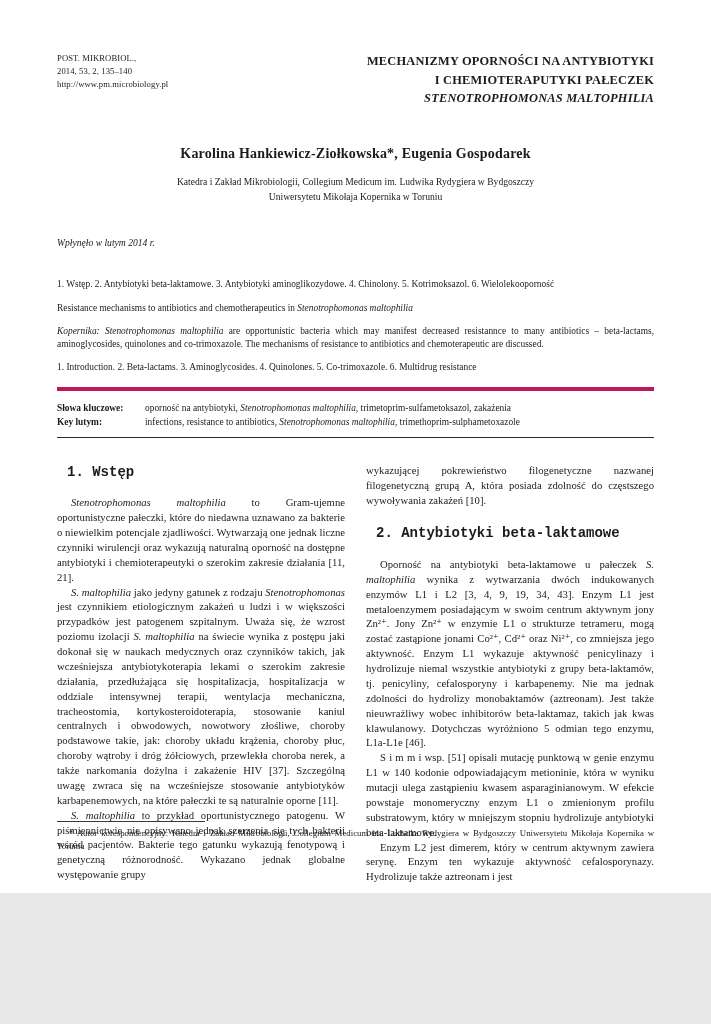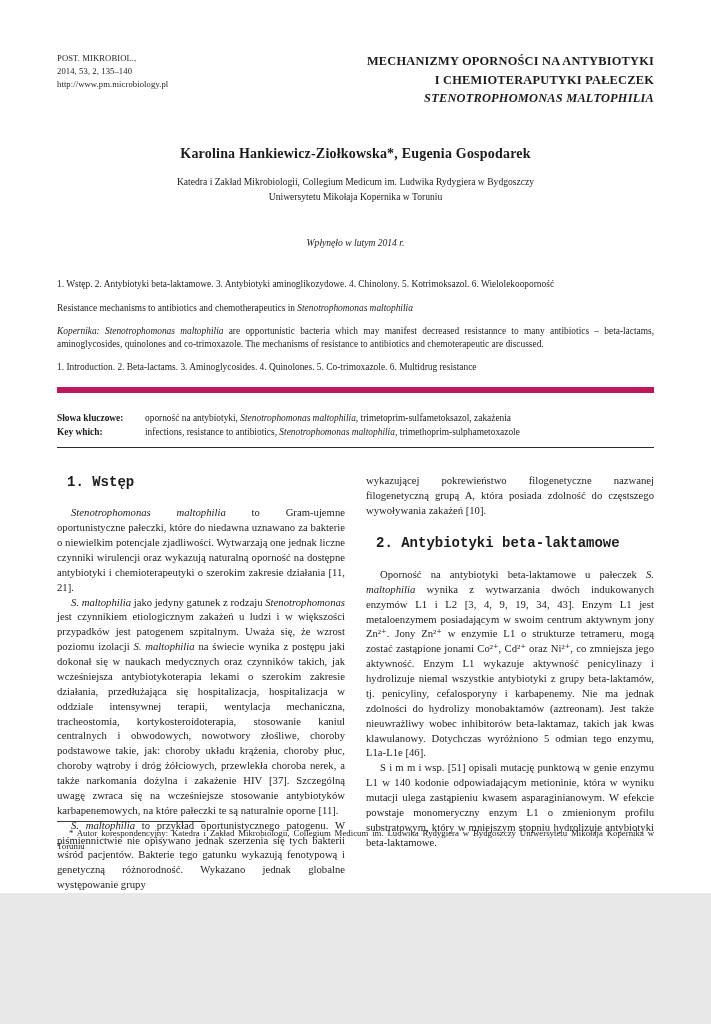--- a/index.html
+++ b/index.html
@@ -11,31 +11,31 @@
   }
   .it { font-style: italic; }
 
   .masthead { display: flex; justify-content: space-between; align-items: flex-start; }
   .journal-info { font-size: 8.6px; line-height: 1.5; letter-spacing: 0.1px; }
   .article-title { text-align: right; font-weight: bold; font-size: 12.4px; line-height: 1.5; letter-spacing: 0.2px; }
   .article-title .l3 { font-style: italic; }
 
   .authors { text-align: center; font-weight: bold; font-size: 14px; margin-top: 38px; letter-spacing: 0.2px; }
   .affiliation { text-align: center; font-size: 9.6px; line-height: 1.55; margin-top: 13px; }
-  .received { text-align: center; font-style: italic; font-size: 9.6px; margin-top: 32px; }
+  .received { text-align: left; font-style: italic; font-size: 9.6px; margin-top: 32px; }
 
   .front-block { font-size: 9.4px; line-height: 1.45; }
   .toc-pl { margin-top: 30px; text-align: justify; }
   .title-en { font-weight: normal; margin-top: 11px; }
   .abstract { text-align: justify; margin-top: 9px; }
   .toc-en { margin-top: 9px; }
 
   .keywords {
-    margin-top: 12px; border-top: 6px solid #be185d; border-bottom: 1px solid #2b2b2b;
-    padding: 18px 0 7px; font-size: 9.4px; line-height: 1.55;
+    margin-top: 12px; border-top: 4px solid #be185d; border-bottom: 1px solid #2b2b2b;
+    padding: 10px 0 7px; font-size: 9.4px; line-height: 1.55;
   }
   .kw-row { display: flex; }
   .kw-label { flex: 0 0 88px; font-weight: bold; }
   .kw-text { flex: 1; }
 
   .columns { display: flex; gap: 21px; margin-top: 25px; }
   .col { flex: 1; min-width: 0; font-size: 10.7px; line-height: 1.39; text-align: justify; }
   .col h2 { font-size: 14px; font-weight: bold; margin: 0 10px 13px; text-align: left; font-family: Liberation Mono, monospace; }
   .col h2.second { margin-top: 17px; }
   .col p { margin: 0; text-indent: 14px; hyphens: auto; }
@@ -77,38 +77,39 @@
     <div class="title-en"><span>Resistance mechanisms to antibiotics and chemotherapeutics in </span><span class="it">Stenotrophomonas maltophilia</span></div>
     <div class="abstract"><span class="it">Kopernika: </span><span class="it">Stenotrophomonas maltophilia</span><span> are opportunistic bacteria which may manifest decreased resistannce to many antibiotics – beta-lactams, aminoglycosides, quinolones and co-trimoxazole. The mechanisms of resistance to antibiotics and chemoterapeutic are discussed.</span></div>
     <div class="toc-en">1. Introduction. 2. Beta-lactams. 3. Aminoglycosides. 4. Quinolones. 5. Co-trimoxazole. 6. Multidrug resistance</div>
 
     <div class="keywords">
       <div class="kw-row">
         <span class="kw-label">Słowa kluczowe:</span>
         <span class="kw-text"><span>oporność na antybiotyki, </span><span class="it">Stenotrophomonas maltophilia</span><span>, trimetoprim-sulfametoksazol, zakażenia</span></span>
       </div>
       <div class="kw-row">
-        <span class="kw-label">Key which:</span>
+        <span class="kw-label">Key lutym:</span>
         <span class="kw-text"><span>infections, resistance to antibiotics, </span><span class="it">Stenotrophomonas maltophilia</span><span>, trimethoprim-sulphametoxazole</span></span>
       </div>
     </div>
   </section>
 
   <section class="columns">
     <div class="col">
       <h2>1. Wstęp</h2>
       <p><span class="it">Stenotrophomonas maltophilia</span><span> to Gram-ujemne oportunistyczne pałeczki, które do niedawna uznawano za bakterie o niewielkim potencjale zjadliwości. Wytwarzają one jednak liczne czynniki wirulencji oraz wykazują naturalną oporność na dostępne antybiotyki i chemioterapeutyki o szerokim zakresie działania [11, 21].</span></p>
       <p><span class="it">S. maltophilia</span><span> jako jedyny gatunek z rodzaju </span><span class="it">Stenotrophomonas</span><span> jest czynnikiem etiologicznym zakażeń u ludzi i w większości przypadków jest patogenem szpitalnym. Uważa się, że wzrost poziomu izolacji </span><span class="it">S. maltophilia</span><span> na świecie wynika z postępu jaki dokonał się w naukach medycznych oraz czynników takich, jak wcześniejsza antybiotykoterapia lekami o szerokim zakresie działania, przedłużająca się hospitalizacja, hospitalizacja w oddziale intensywnej terapii, wentylacja mechaniczna, tracheostomia, kortykosteroidoterapia, stosowanie kaniul centralnych i obwodowych, nowotwory złośliwe, choroby podstawowe takie, jak: choroby układu krążenia, choroby płuc, choroby wątroby i dróg żółciowych, przewlekła choroba nerek, a także narkomania dożylna i zakażenie HIV [37]. Szczególną uwagę zwraca się na wcześniejsze stosowanie antybiotyków karbapenemowych, na które pałeczki te są naturalnie oporne [11].</span></p>
       <p><span class="it">S. maltophilia</span><span> to przykład oportunistycznego patogenu. W piśmiennictwie nie opisywano jednak szerzenia się tych bakterii wśród pacjentów. Bakterie tego gatunku wykazują fenotypową i genetyczną różnorodność. Wykazano jednak globalne występowanie grupy</span></p>
     </div>
     <div class="col">
       <p class="noindent">wykazującej pokrewieństwo filogenetyczne nazwanej filogenetyczną grupą A, która posiada zdolność do częstszego wywoływania zakażeń [10].</p>
       <h2 class="second">2. Antybiotyki beta-laktamowe</h2>
       <p><span>Oporność na antybiotyki beta-laktamowe u pałeczek </span><span class="it">S. maltophilia</span><span> wynika z wytwarzania dwóch indukowanych enzymów L1 i L2 [3, 4, 9, 19, 34, 43]. Enzym L1 jest metaloenzymem posiadającym w swoim centrum aktywnym jony Zn²⁺. Jony Zn²⁺ w enzymie L1 o strukturze tetrameru, mogą zostać zastąpione jonami Co²⁺, Cd²⁺ oraz Ni²⁺, co zmniejsza jego aktywność. Enzym L1 wykazuje aktywność penicylinazy i hydrolizuje niemal wszystkie antybiotyki z grupy beta-laktamów, tj. penicyliny, cefalosporyny i karbapenemy. Nie ma jednak zdolności do hydrolizy monobaktamów (aztreonam). Jest także nieuwrażliwy wobec inhibitorów beta-laktamaz, takich jak kwas klawulanowy. Dotychczas wyróżniono 5 odmian tego enzymu, L1a-L1e [46].</span></p>
       <p><span>S i m m  i wsp. [51] opisali mutację punktową w genie enzymu L1 w 140 kodonie odpowiadającym metioninie, która w wyniku mutacji ulega zastąpieniu kwasem asparaginianowym. W efekcie powstaje monomeryczny enzym L1 o zmienionym profilu substratowym, który w mniejszym stopniu hydrolizuje antybiotyki beta-laktamowe.</span></p>
+      <p><span>Enzym L2 jest dimerem, który w centrum aktywnym zawiera serynę. Enzym ten wykazuje aktywność cefalosporynazy. Hydrolizuje także aztreonam i jest</span></p>
     </div>
   </section>
 
   <footer class="footer">
     <div class="foot-rule"></div>
     <div class="footnote">* Autor korespondencyjny: Katedra i Zakład Mikrobiologii, Collegium Medicum im. Ludwika Rydygiera w Bydgoszczy Uniwersytetu Mikołaja Kopernika w Toruniu</div>
   </footer>
 
 </div>
 

